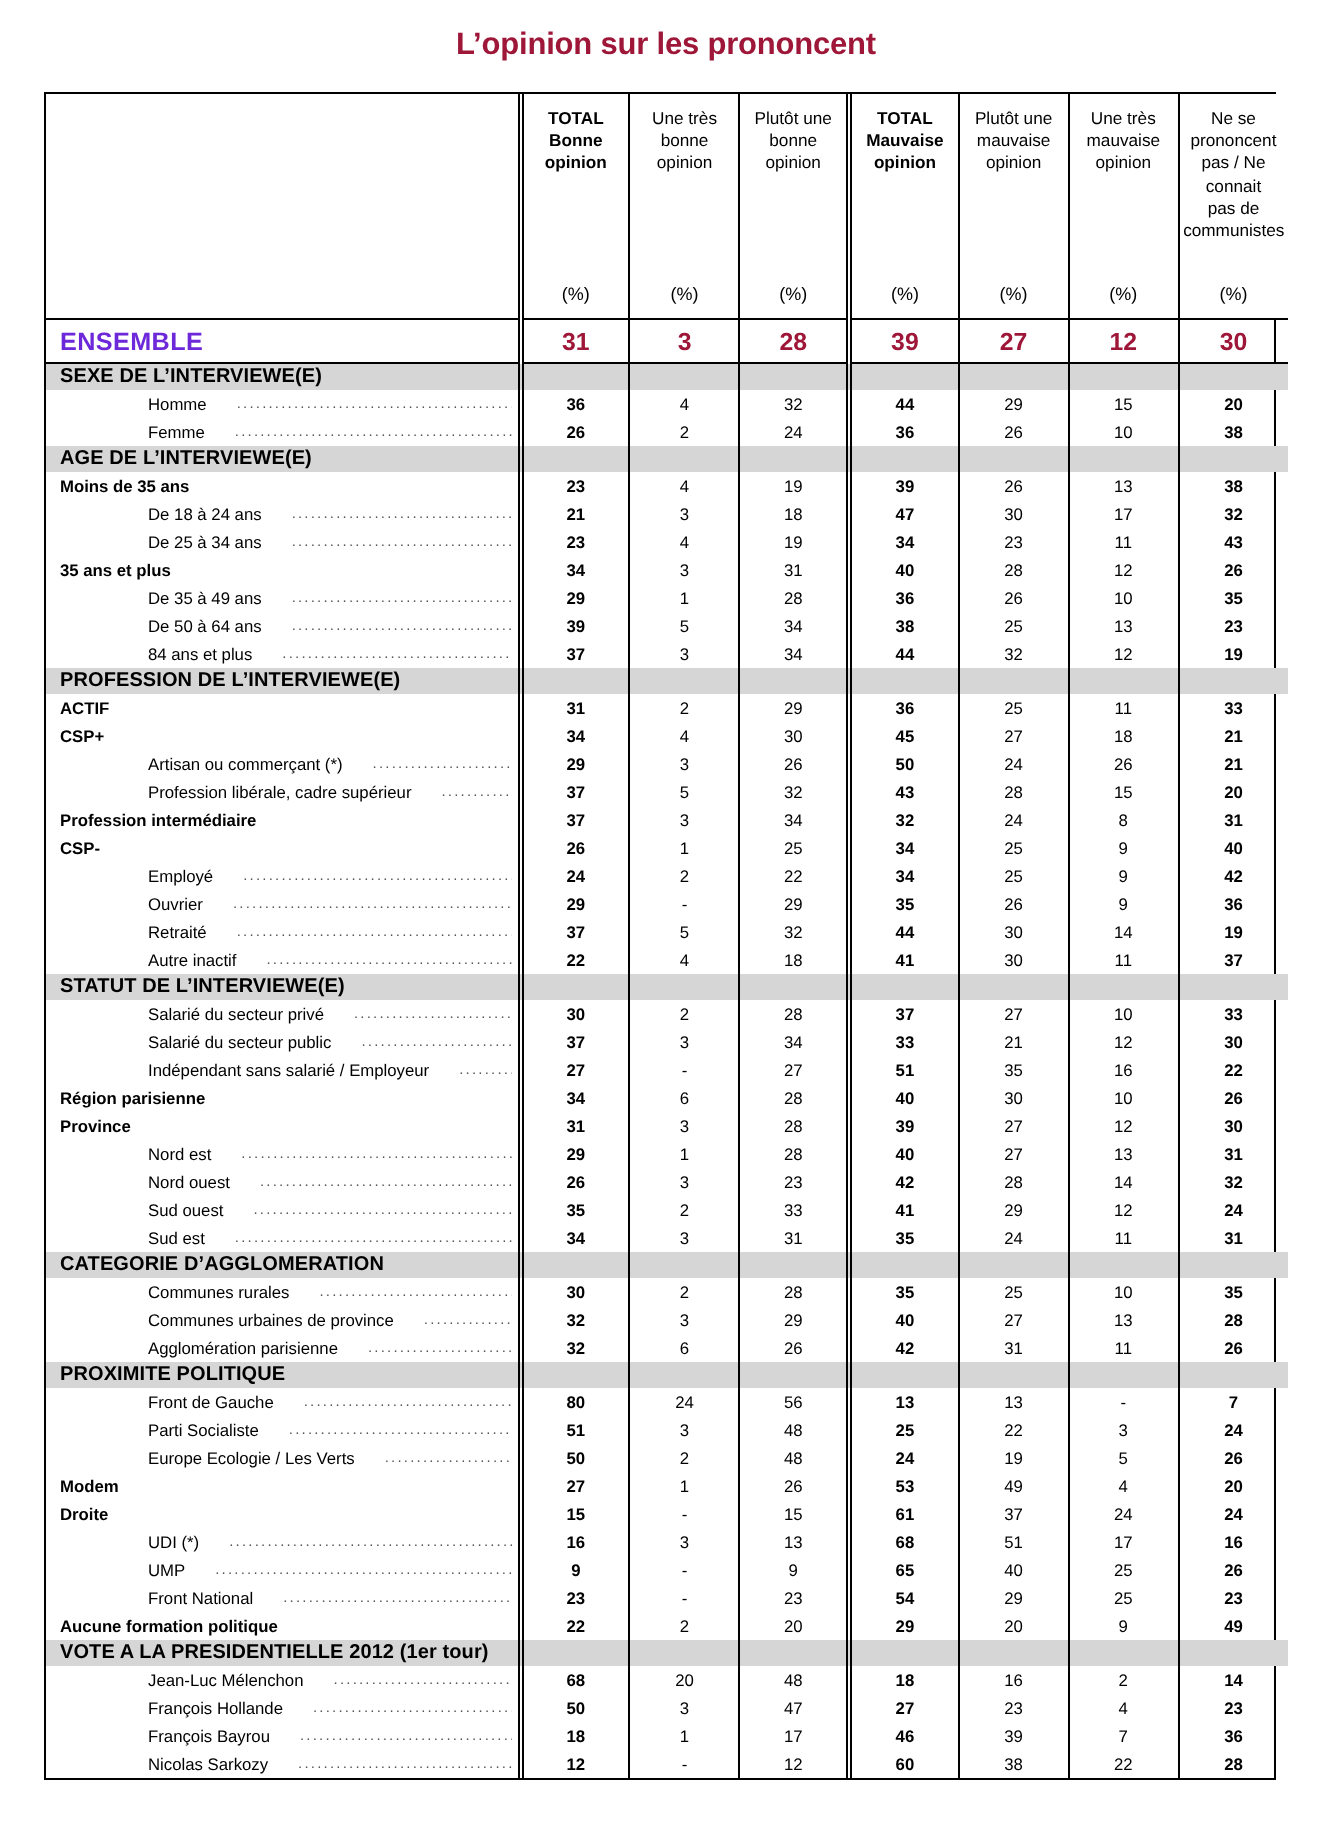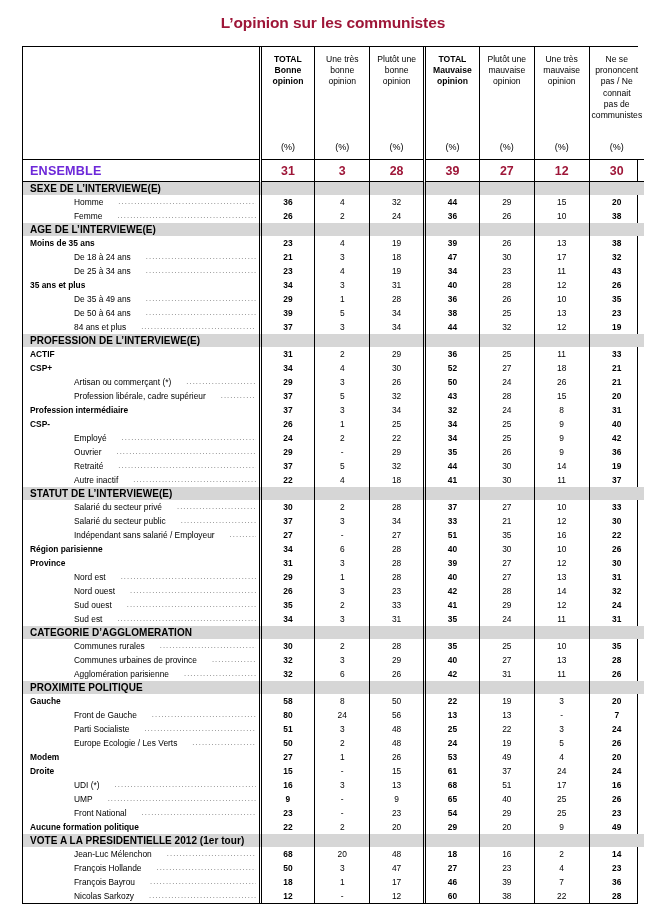--- a/index.html
+++ b/index.html
@@ -155,21 +155,21 @@
     color: #555;
     letter-spacing: 1.1px;
     font-size: 7.5px;
   }
 </style>
 </head>
 <body>
 
 <div id="page">
 
-  <div class="title">L’opinion sur les communistes</div>
+  <div class="title">L’opinion sur les prononcent</div>
 
   <div class="table-wrap">
     <table class="survey">
       <colgroup>
         <col class="c-label">
         <col class="c-num">
           <col class="c-num">
           <col class="c-num">
           <col class="c-num">
         <col class="c-num">
@@ -414,21 +414,21 @@
             <td class="num b vl2">36</td>
             <td class="num vl">25</td>
             <td class="num vl">11</td>
             <td class="num b vl">33</td>
           </tr>
           <tr class="r-top">
             <td class="lbl"><span>CSP+</span></td>
             <td class="num b vl2">34</td>
             <td class="num vl">4</td>
             <td class="num vl">30</td>
-            <td class="num b vl2">52</td>
+            <td class="num b vl2">45</td>
             <td class="num vl">27</td>
             <td class="num vl">18</td>
             <td class="num b vl">21</td>
           </tr>
           <tr class="r-sub">
             <td class="lbl">
               <div class="leader">
                 <span class="lt">Artisan ou commerçant (*)</span>
                 <span class="dots">..........................................................................................</span>
               </div>
@@ -729,30 +729,20 @@
           <tr class="r-section">
             <td class="lbl"><span>PROXIMITE POLITIQUE</span></td>
             <td class="num b vl2"></td>
             <td class="num vl"></td>
             <td class="num vl"></td>
             <td class="num b vl2"></td>
             <td class="num vl"></td>
             <td class="num vl"></td>
             <td class="num b vl"></td>
           </tr>
-          <tr class="r-top">
-            <td class="lbl"><span>Gauche</span></td>
-            <td class="num b vl2">58</td>
-            <td class="num vl">8</td>
-            <td class="num vl">50</td>
-            <td class="num b vl2">22</td>
-            <td class="num vl">19</td>
-            <td class="num vl">3</td>
-            <td class="num b vl">20</td>
-          </tr>
           <tr class="r-sub">
             <td class="lbl">
               <div class="leader">
                 <span class="lt">Front de Gauche</span>
                 <span class="dots">..........................................................................................</span>
               </div>
             </td>
             <td class="num b vl2">80</td>
             <td class="num vl">24</td>
             <td class="num vl">56</td>

